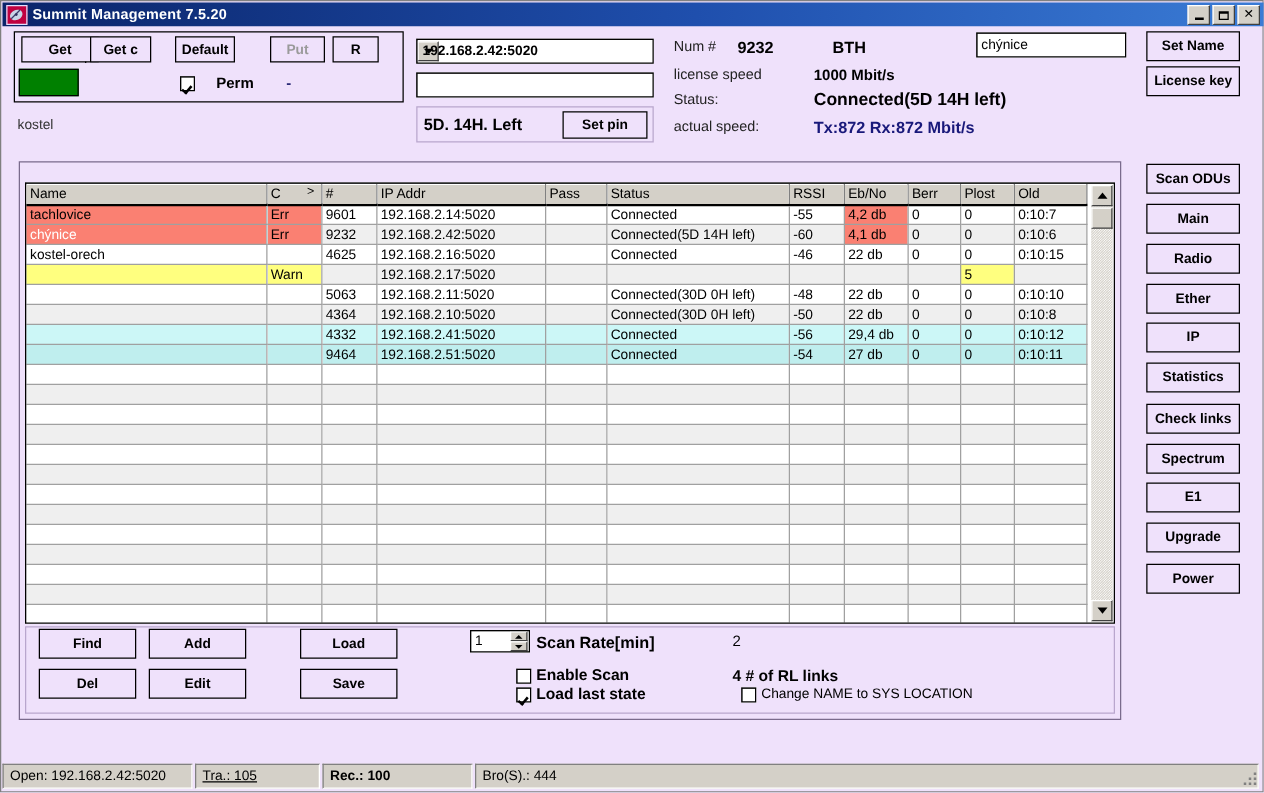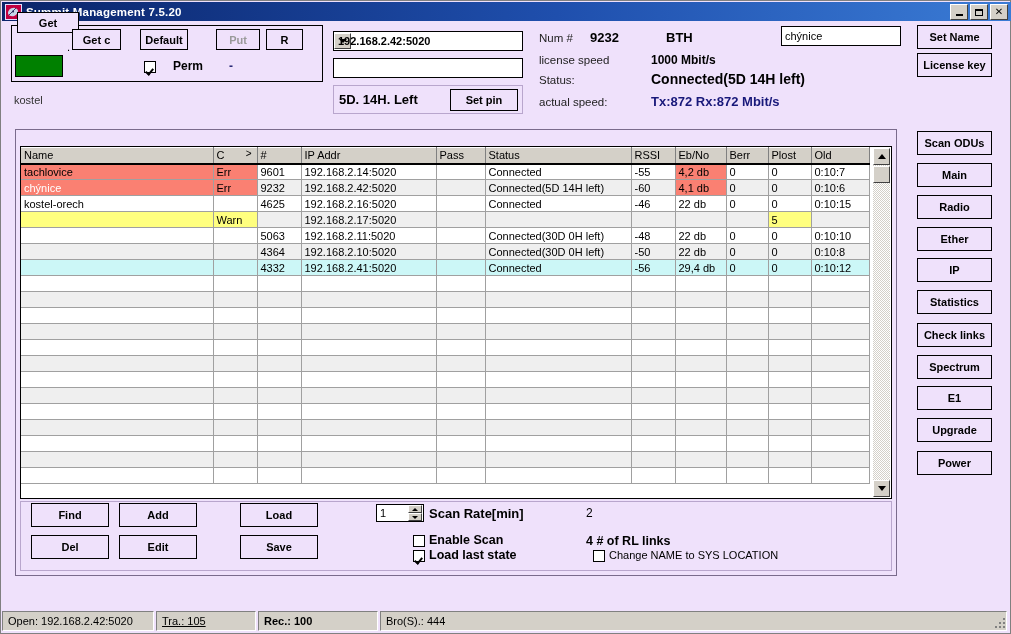--- a/index.html
+++ b/index.html
@@ -43,21 +43,21 @@
     background:#efe1fb;border:1px solid #000;
     font-family:"Liberation Sans",sans-serif;font-size:11px;font-weight:bold;
     display:flex;align-items:center;justify-content:center;
     box-sizing:border-box;color:#000;cursor:default;
   }
   .btn.dis{color:#9a9a9a;}
   .panel{position:absolute;border:1px solid #000;box-sizing:border-box;background:#efe1fb;}
 
   
   #topgroup{left:10px;top:24px;width:312px;height:57px;}
-  #b-get   {position:absolute;left:16px; top:11px; width:62px;height:21px;}
+  #b-get   {position:absolute;left:16px; top:28px; width:62px;height:21px;}
   #b-getc  {position:absolute;left:71px; top:28px; width:49px;height:21px;}
   #b-default{position:absolute;left:139px;top:28px; width:48px;height:21px;}
   #b-put   {position:absolute;left:215px;top:28px; width:44px;height:21px;}
   #b-r     {position:absolute;left:265px;top:28px; width:37px;height:21px;}
   #dotsep{position:absolute;left:66px;top:40px;font-size:11px;color:#000;}
   #greenbox{position:absolute;left:14px;top:54px;width:48px;height:22px;background:#008000;border:1px solid #000;box-sizing:border-box;}
 
   .cbx{
     width:12px;height:12px;background:#fff;box-sizing:border-box;
     border-top:1px solid #808080;border-left:1px solid #808080;
@@ -443,20 +443,33 @@
             <td class="c-cyan">4332</td>
             <td class="c-cyan">192.168.2.41:5020</td>
             <td class="c-cyan"></td>
             <td class="c-cyan">Connected</td>
             <td class="c-cyan">-56</td>
             <td class="c-cyan">29,4 db</td>
             <td class="c-cyan">0</td>
             <td class="c-cyan">0</td>
             <td class="c-cyan">0:10:12</td>
           </tr>
+          <tr class="alt">
+            <td class="c-cyan2"></td>
+            <td class="c-cyan2"></td>
+            <td class="c-cyan2">9464</td>
+            <td class="c-cyan2">192.168.2.51:5020</td>
+            <td class="c-cyan2"></td>
+            <td class="c-cyan2">Connected</td>
+            <td class="c-cyan2">-54</td>
+            <td class="c-cyan2">27 db</td>
+            <td class="c-cyan2">0</td>
+            <td class="c-cyan2">0</td>
+            <td class="c-cyan2">0:10:11</td>
+          </tr>
           <tr class="norm">
             <td>&nbsp;</td>
             <td>&nbsp;</td>
             <td>&nbsp;</td>
             <td>&nbsp;</td>
             <td>&nbsp;</td>
             <td>&nbsp;</td>
             <td>&nbsp;</td>
             <td>&nbsp;</td>
             <td>&nbsp;</td>

